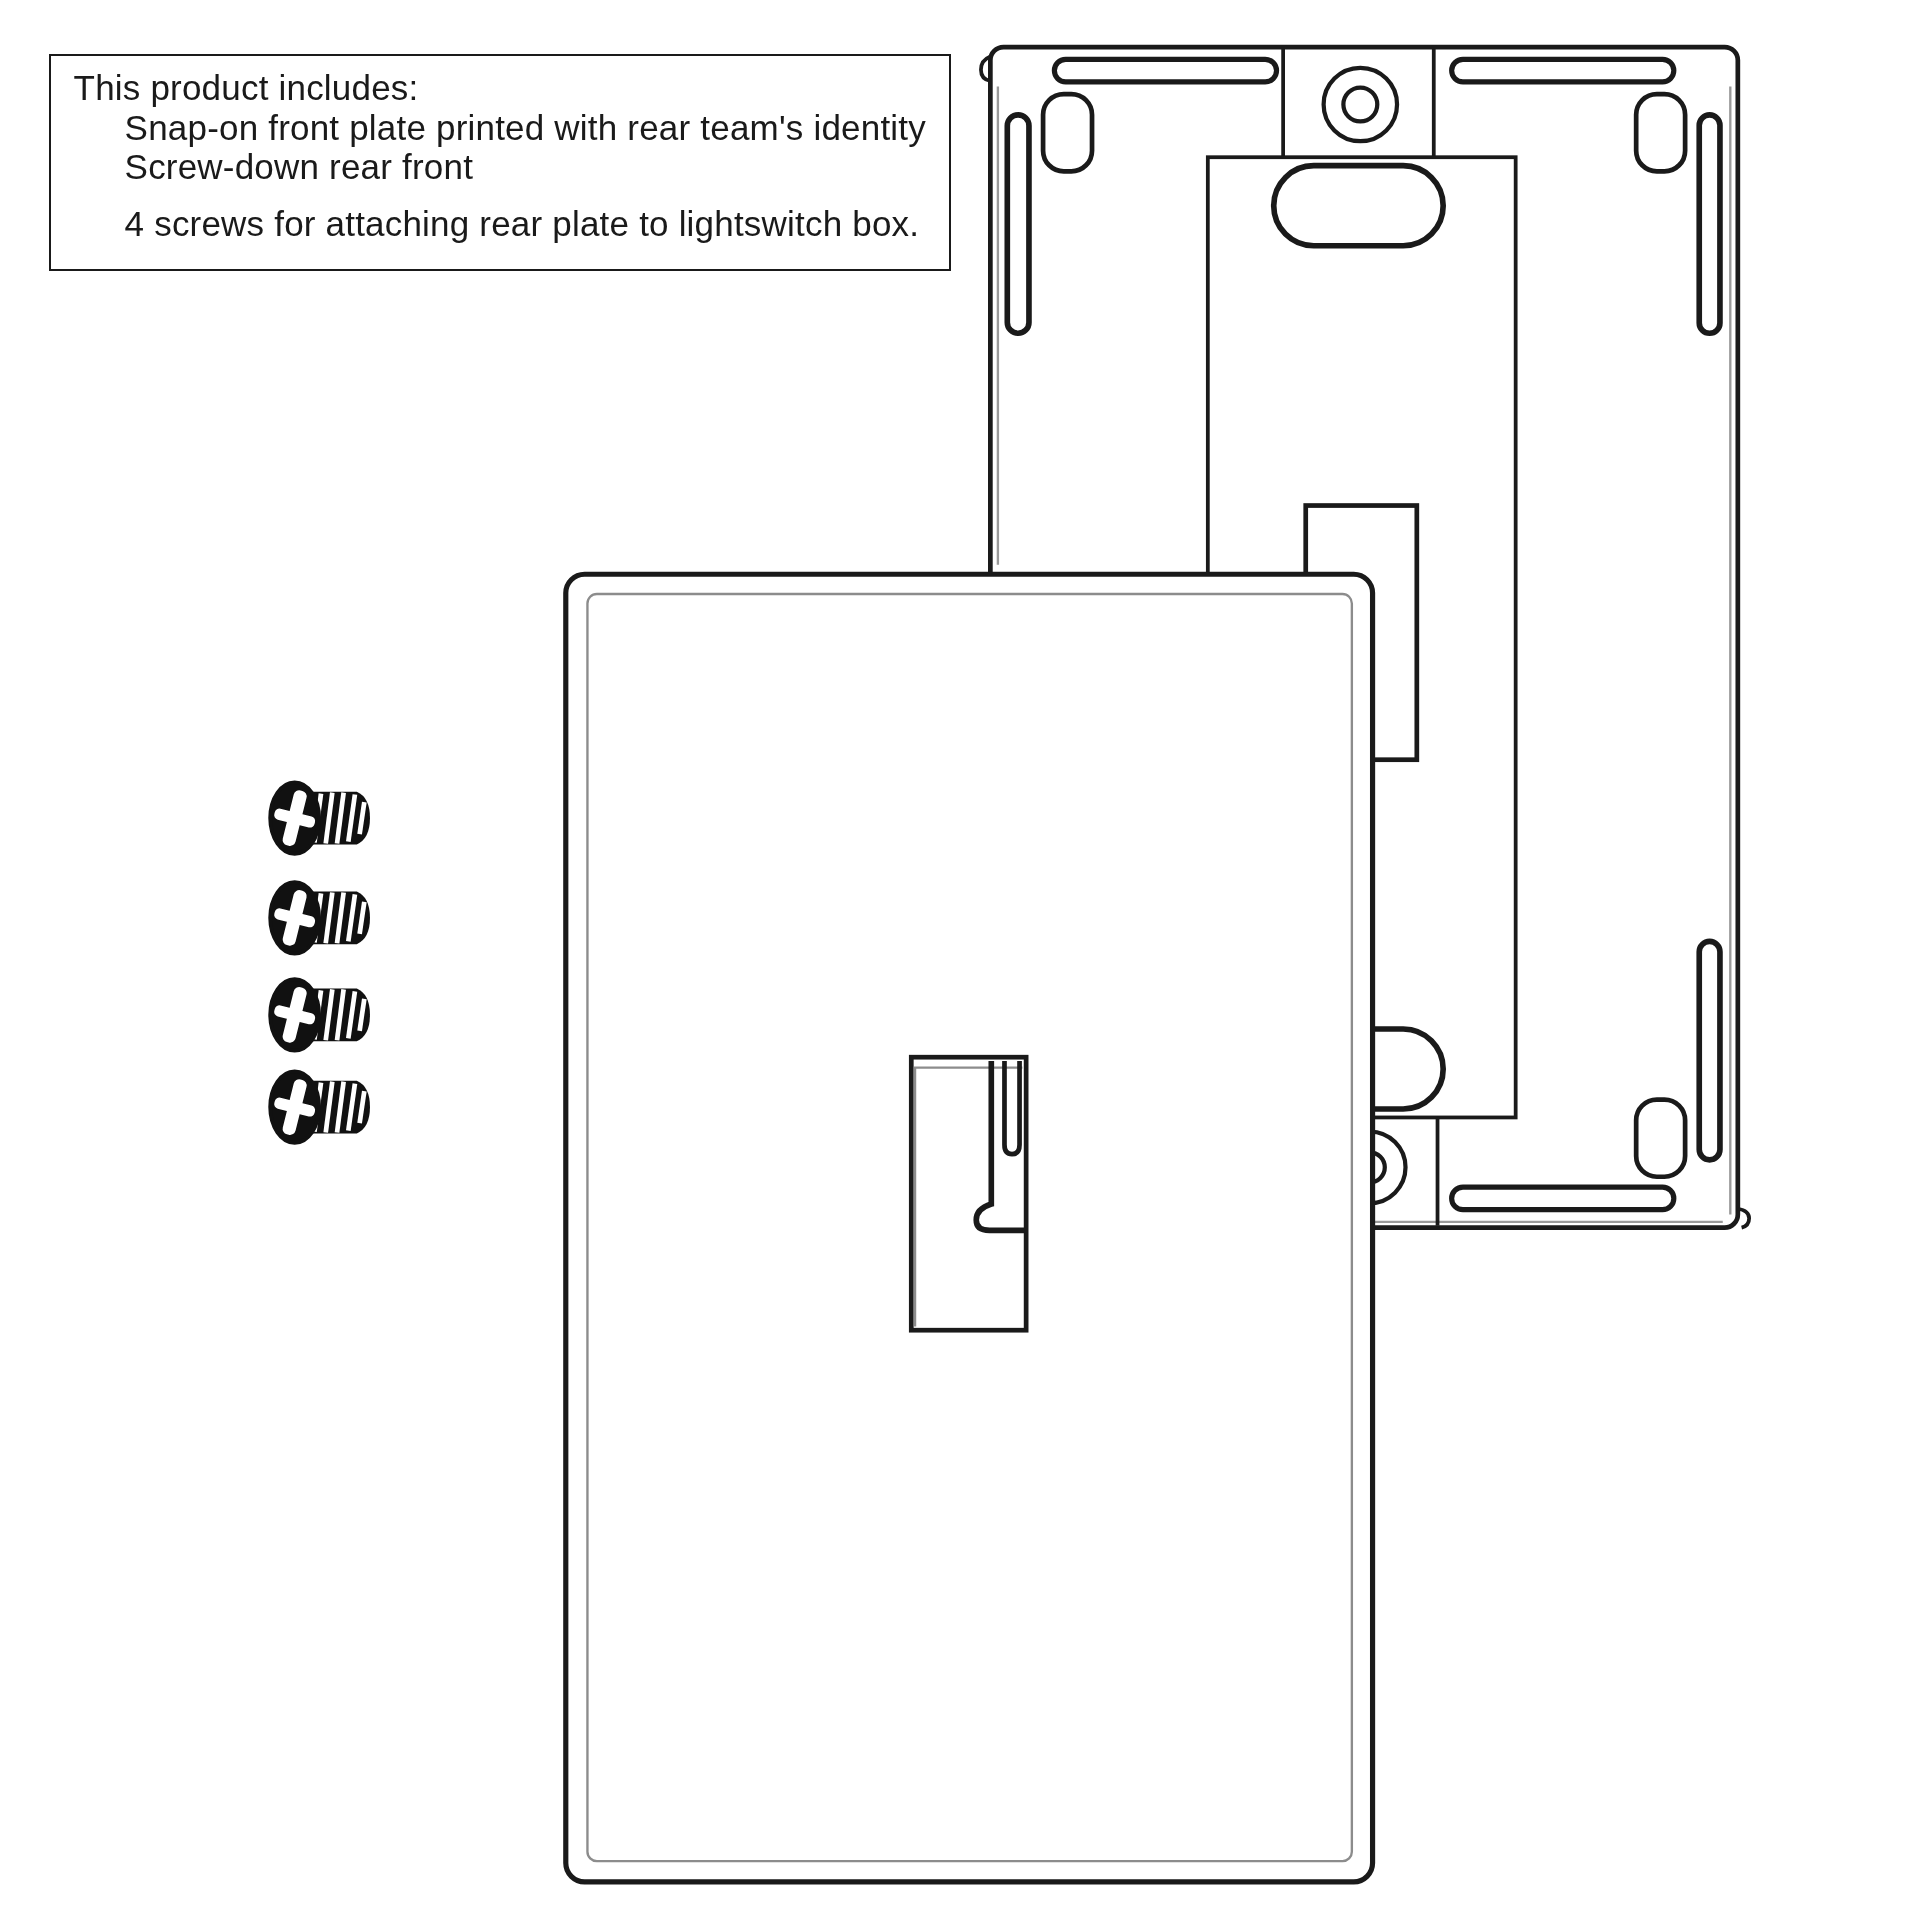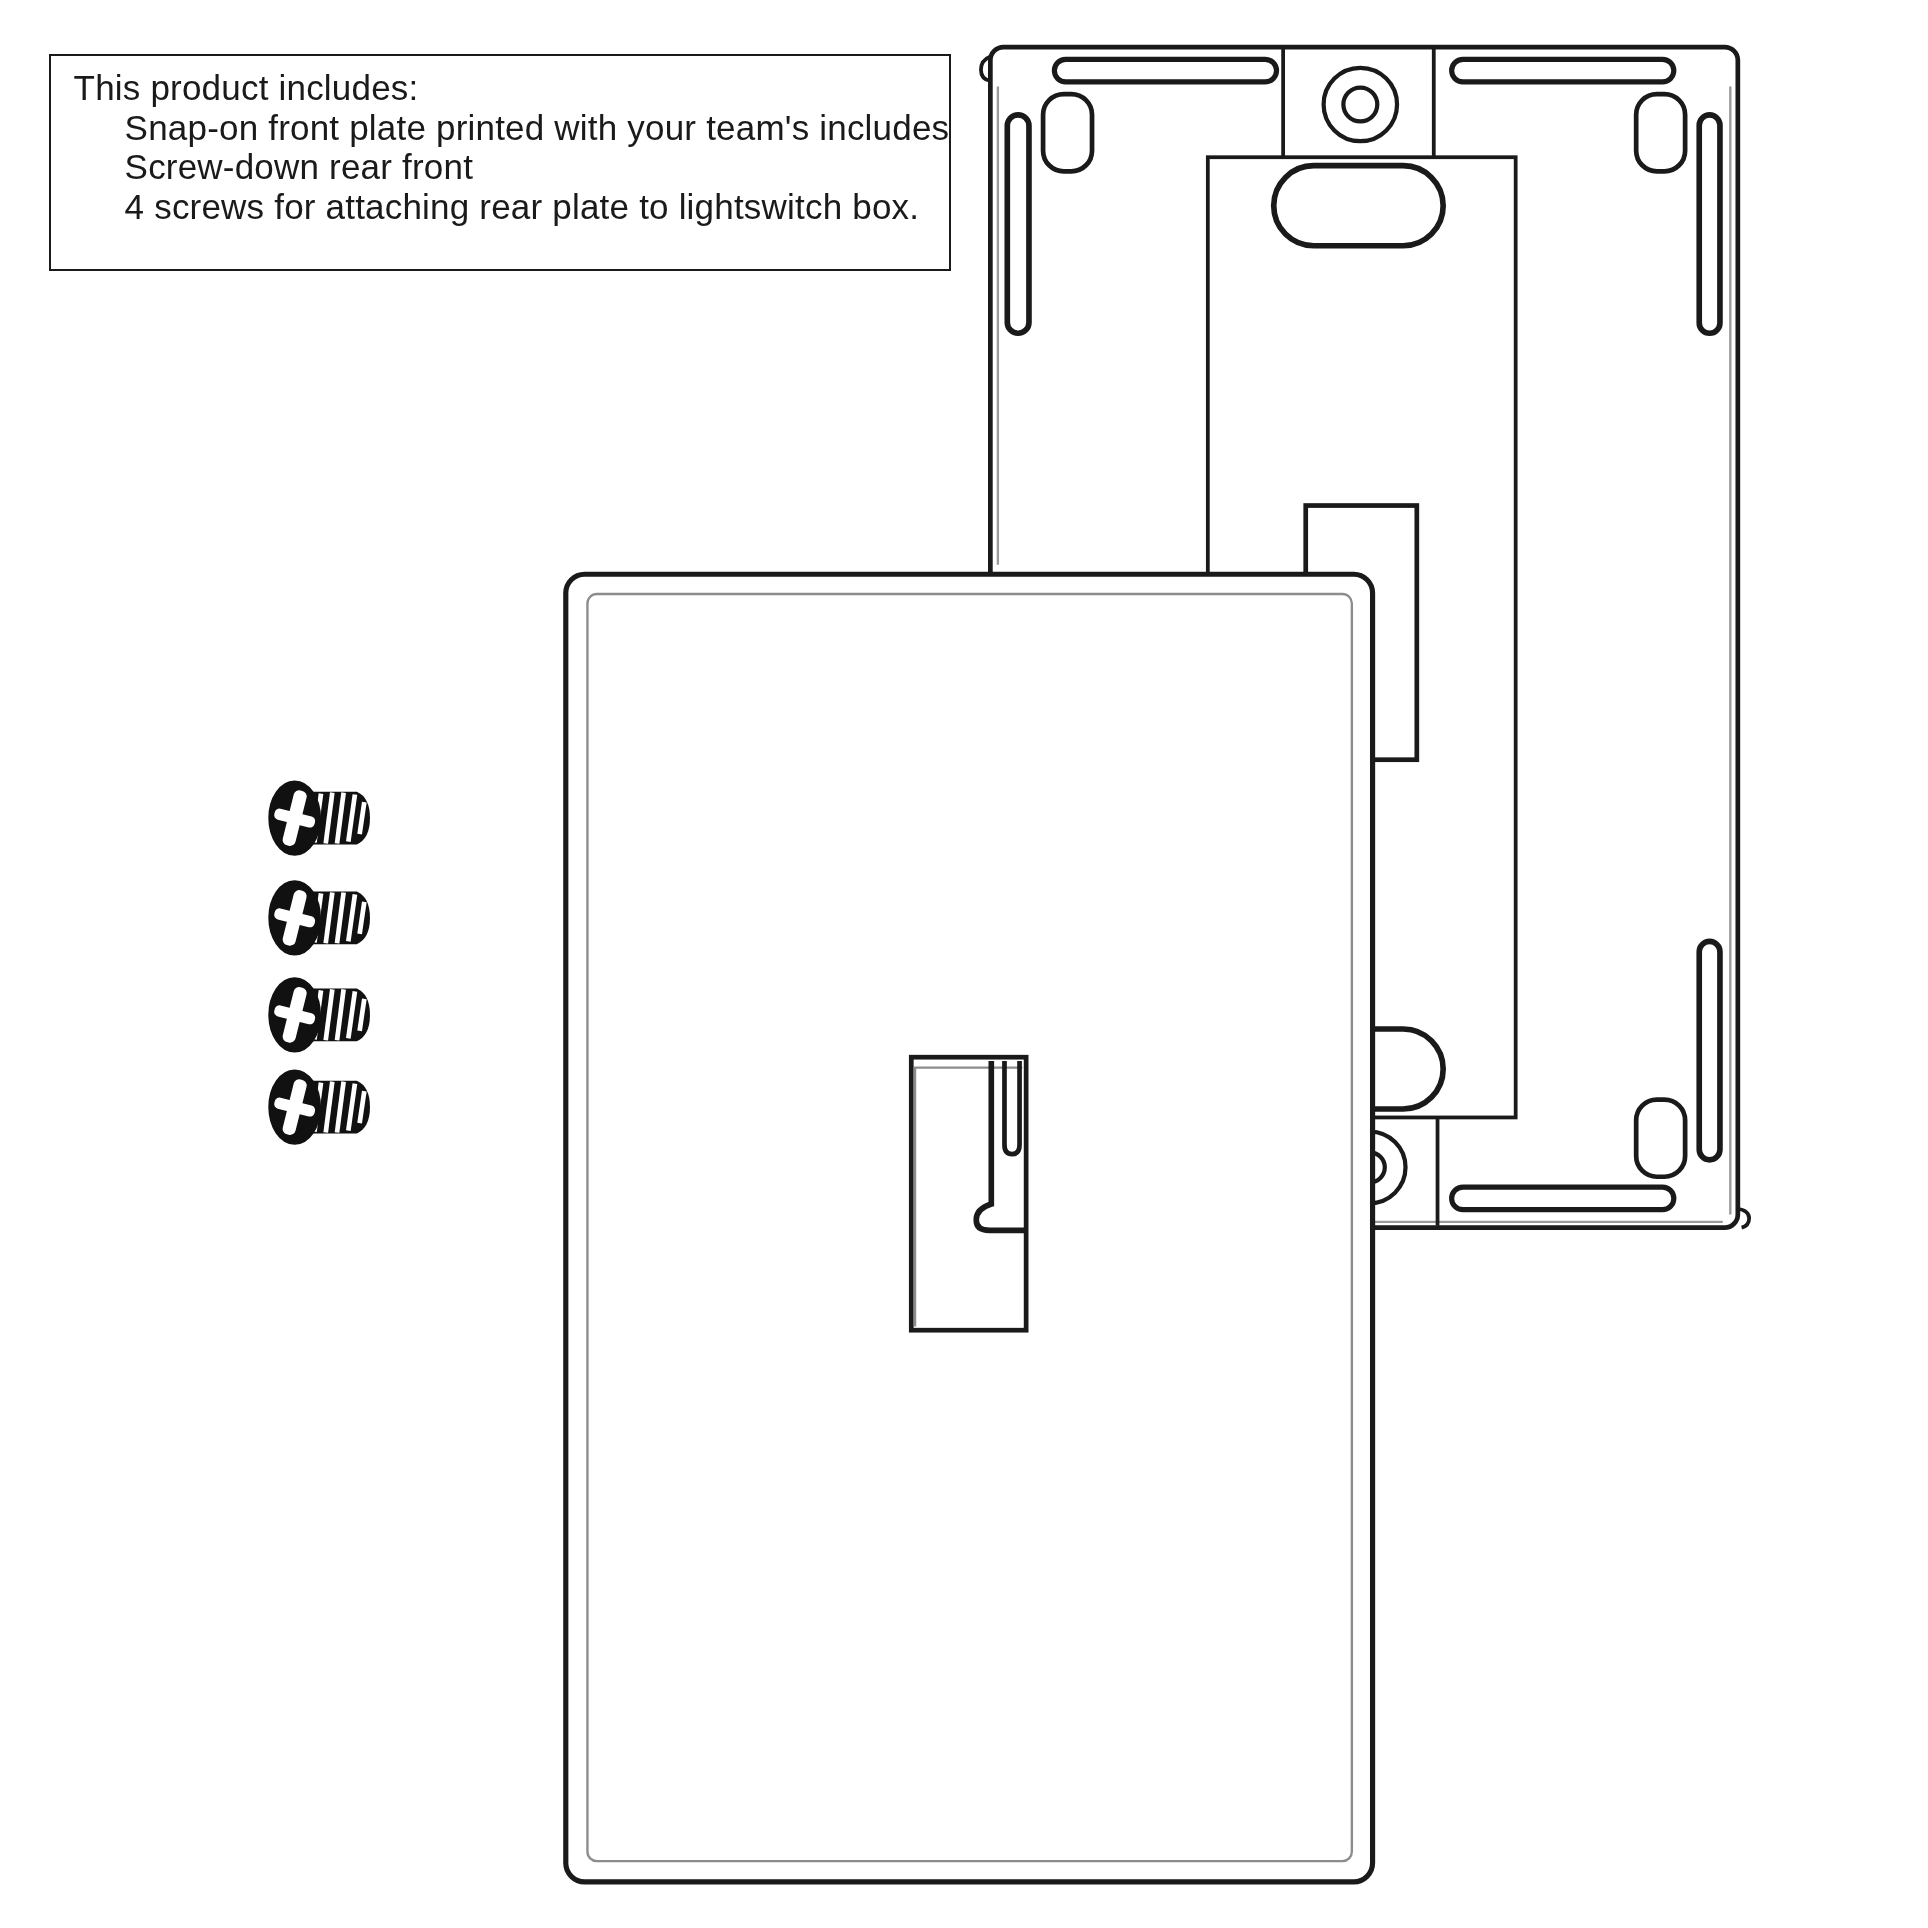--- a/index.html
+++ b/index.html
@@ -40,21 +40,21 @@
     white-space: nowrap;
   }
   .info-item {
     font-size: 35px;
     line-height: 39px;
     margin-left: 51px;
     letter-spacing: 0.2px;
     white-space: nowrap;
   }
   .info-item-last {
-    margin-top: 1px;
+    margin-top: 18px;
   }
 </style>
 </head>
 <body>
 
 <div class="canvas">
 
   <svg class="diagram" width="1928" height="1928" viewBox="0 0 2048 2048">
 
     <defs>
@@ -154,19 +154,19 @@
     <g>
       <use href="#screw-shape" transform="translate(313,869)"></use>
       <use href="#screw-shape" transform="translate(313,975)"></use>
       <use href="#screw-shape" transform="translate(313,1078)"></use>
       <use href="#screw-shape" transform="translate(313,1176)"></use>
     </g>
   </svg>
 
   <div class="info-box">
     <div class="info-title">This product includes:</div>
-    <div class="info-item">Snap-on front plate printed with your team's includes</div>
+    <div class="info-item">Snap-on front plate printed with rear team's identity</div>
     <div class="info-item">Screw-down rear front</div>
     <div class="info-item info-item-last">4 screws for attaching rear plate to lightswitch box.</div>
   </div>
 
 </div>
 
 
 </body></html>

